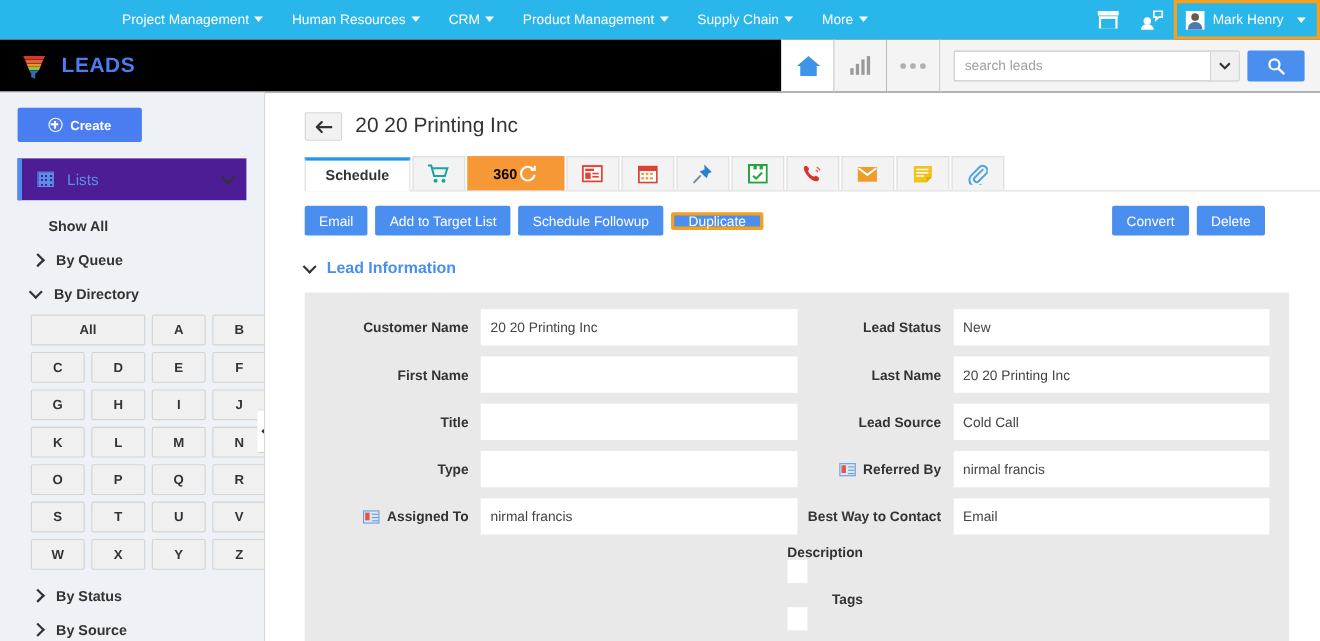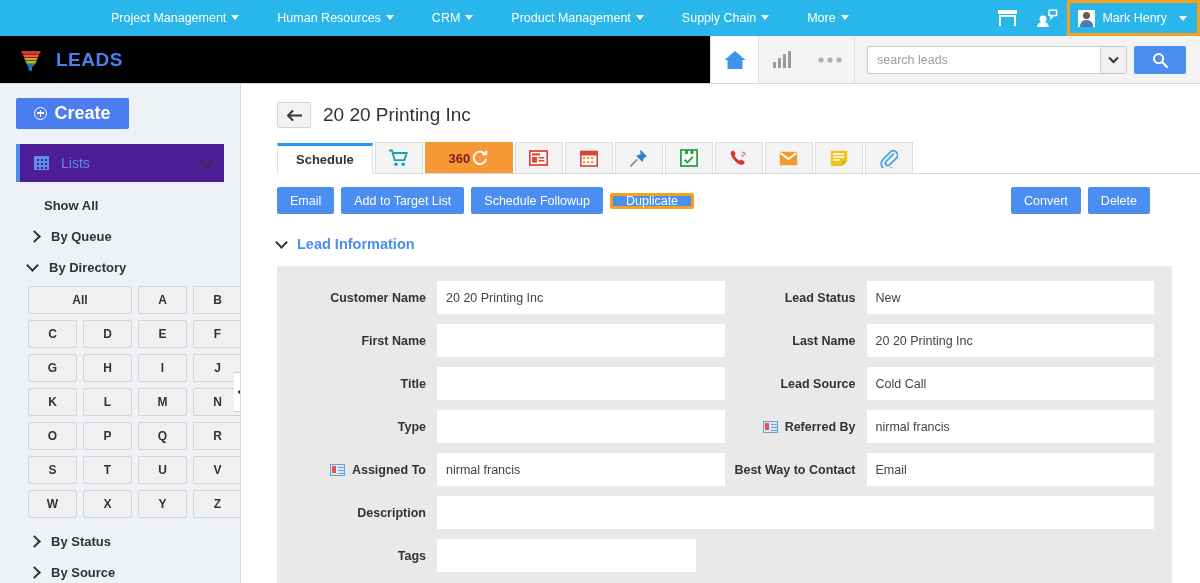--- a/index.html
+++ b/index.html
@@ -15,21 +15,21 @@
     position: relative;
     height: 36px;
     background: #29b6ea;
     display: flex;
     align-items: center;
   }
   .topnav {
     display: flex;
     align-items: flex-end;
     margin-left: 100px;
-    gap: 16px;
+    gap: 4px;
   }
   .topnav-item {
     color: #ffffff;
     font-size: 12.5px;
     padding: 0 11px;
     line-height: 36px;
     white-space: nowrap;
     cursor: pointer;
   }
   .caret-down {
@@ -169,21 +169,21 @@
     position: relative;
     overflow: hidden;
   }
   .create-btn {
     background: #4a7df0;
     color: #ffffff;
     height: 31px;
     width: 113px;
     display: flex; align-items: center; justify-content: center;
     gap: 7px;
-    font-size: 18px;
+    font-size: 12px;
     font-weight: bold;
     cursor: pointer;
     border-radius: 2px;
   }
   .plus-circle {
     width: 13px; height: 13px; border-radius: 50%;
     border: 1.5px solid #ffffff;
     position: relative; flex: none;
   }
   .plus-circle::before, .plus-circle::after {
@@ -305,21 +305,21 @@
   .tab.active-text {
     background: #ffffff;
     border-top: 3px solid #2196f3;
     padding: 0 18px;
     font-size: 13px; font-weight: bold; color: #333;
     height: 31px;
     border-bottom: 1px solid #ffffff;
     margin-bottom: -1px;
   }
   .tab.orange { background: #f79836; border-color: #f79836; min-width: 88px; }
-  .tab-360 { color: #7f1d1d; font-size: 13px; font-weight: bold; display: flex; align-items: center; gap: 1px; }
+  .tab-360 { color: #000000; font-size: 13px; font-weight: bold; display: flex; align-items: center; gap: 1px; }
 
   .action-bar {
     display: flex; align-items: center;
     margin: 13px 0 0 36px;
     padding-right: 50px;
     gap: 7px;
   }
   .abtn {
     background: #4a8ef0;
     color: #ffffff;
@@ -394,21 +394,21 @@
     flex: 1;
     height: 33px;
     background: #ffffff;
     border: none;
     display: flex; align-items: center;
     padding: 0 9px;
     font-size: 12.5px;
     color: #444;
     cursor: text;
   }
-  .frow.full { grid-column: span 2; }
+  .frow.full { grid-column: span 2; flex-direction: column; }
   .frow.full .finput { flex: 1; }
   .frow.halfinput .finput { max-width: 259px; }
 
   svg { display: block; }
 </style>
 </head>
 <body>
 
 <div class="topbar">
   <div class="topnav">

